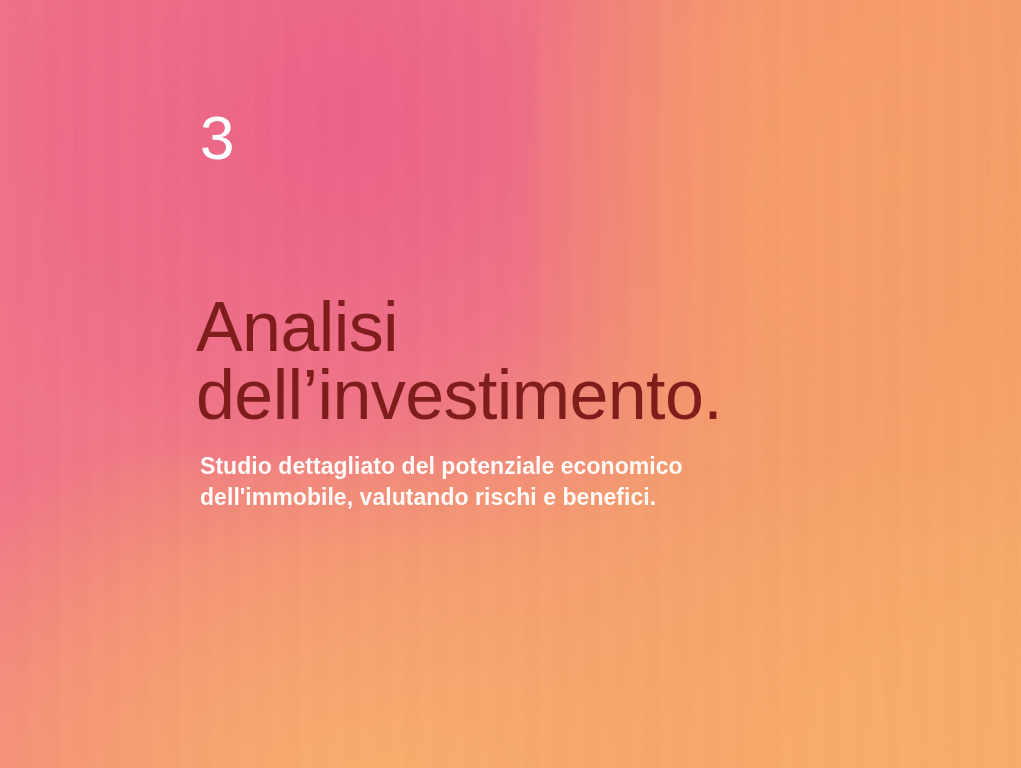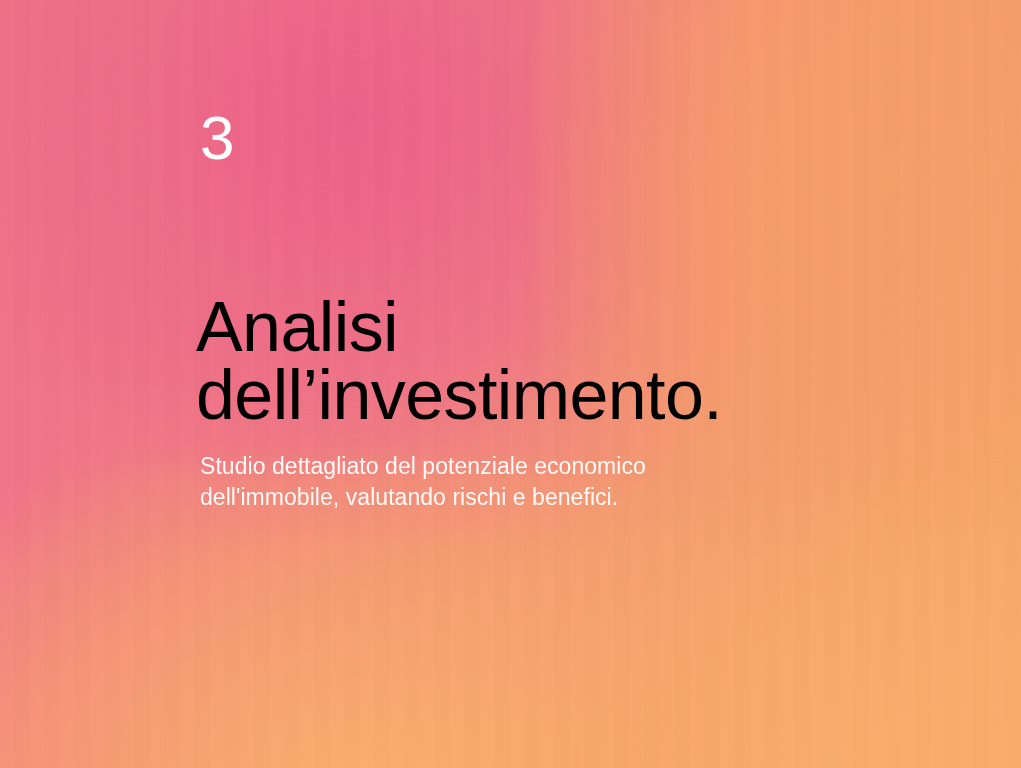--- a/index.html
+++ b/index.html
@@ -130,32 +130,32 @@
     white-space: pre;
   }
 
   .slide-title {
     position: absolute;
     top: 246px;
     left: -4px;
     font-size: 70px;
     line-height: 68px;
     font-weight: 400;
-    color: #000000;
+    color: #7f1d1d;
     letter-spacing: -0.6px;
     white-space: pre-line;
   }
 
   .slide-subtitle {
     position: absolute;
     top: 428px;
     left: 0;
     font-size: 23px;
     line-height: 31px;
-    font-weight: 400;
+    font-weight: 700;
     color: rgba(255,255,255,0.95);
     letter-spacing: 0.05px;
     white-space: pre-line;
   }
 </style>
 </head>
 <body>
 
 <div class="slide">
 

